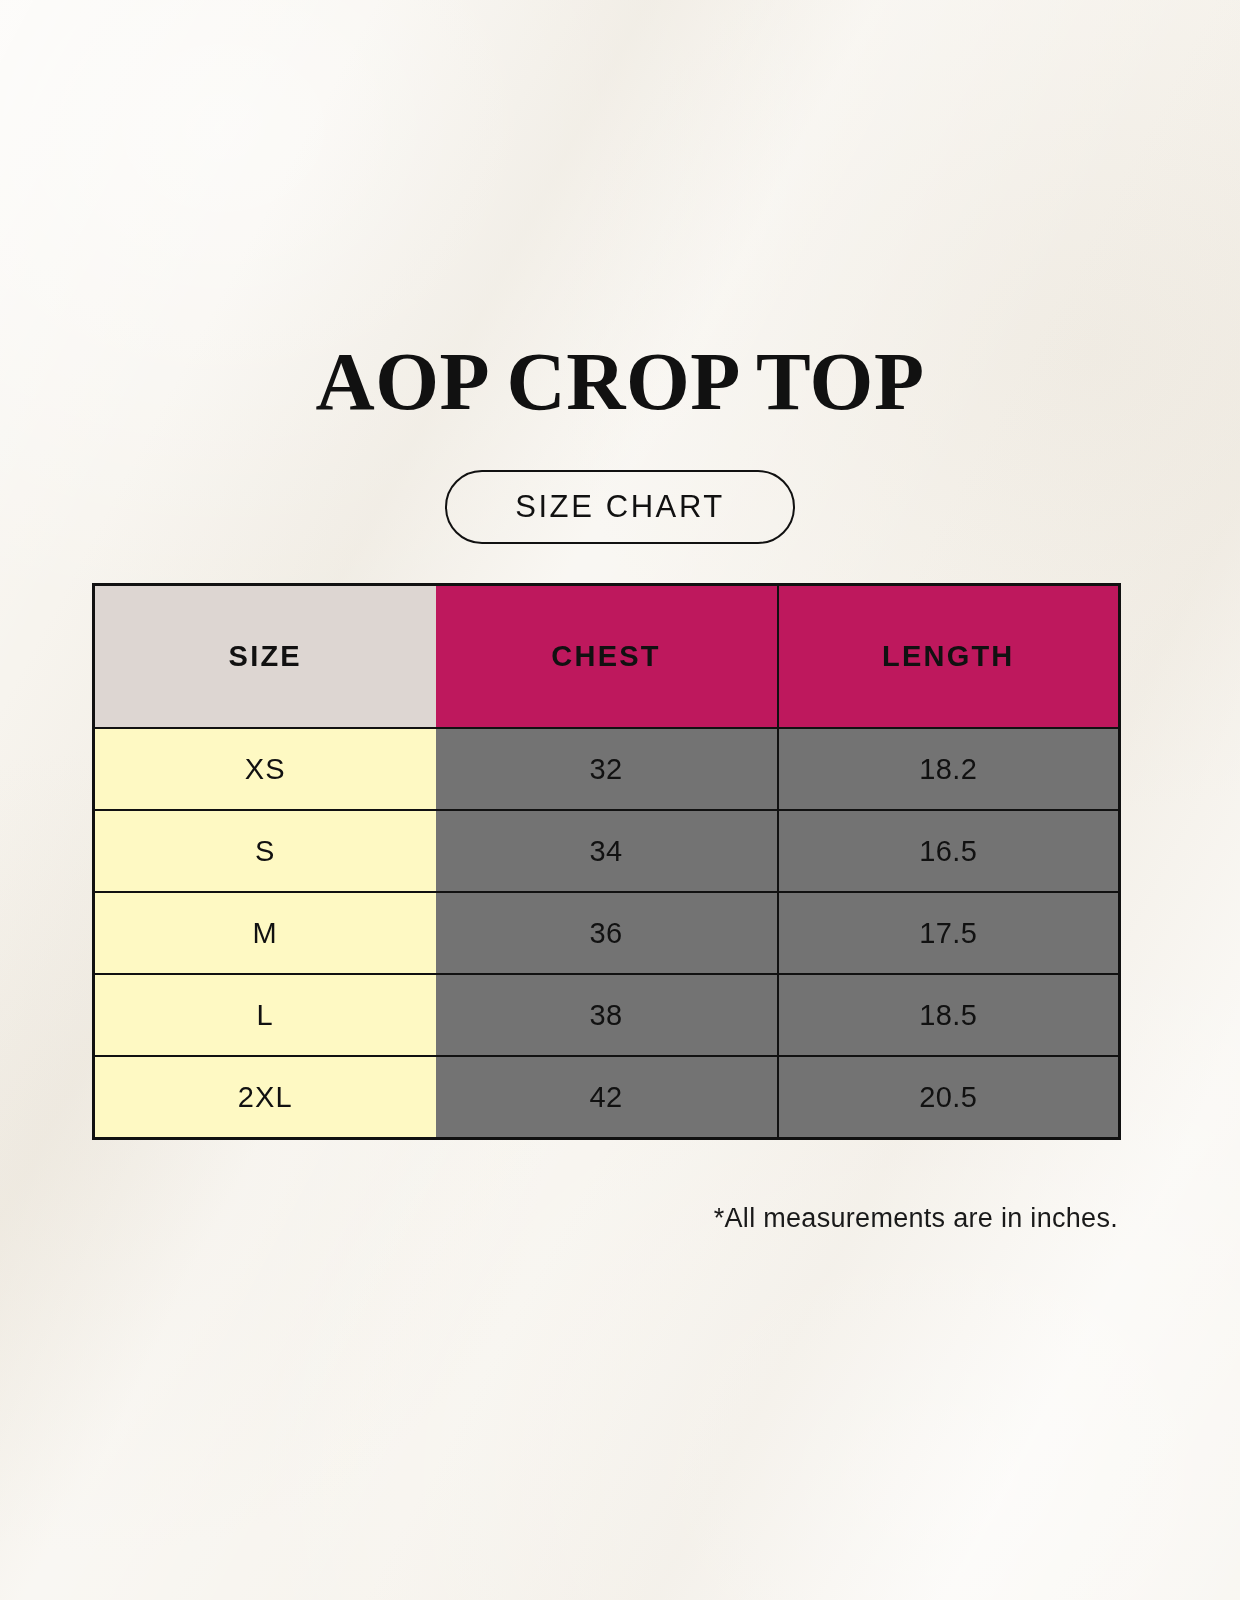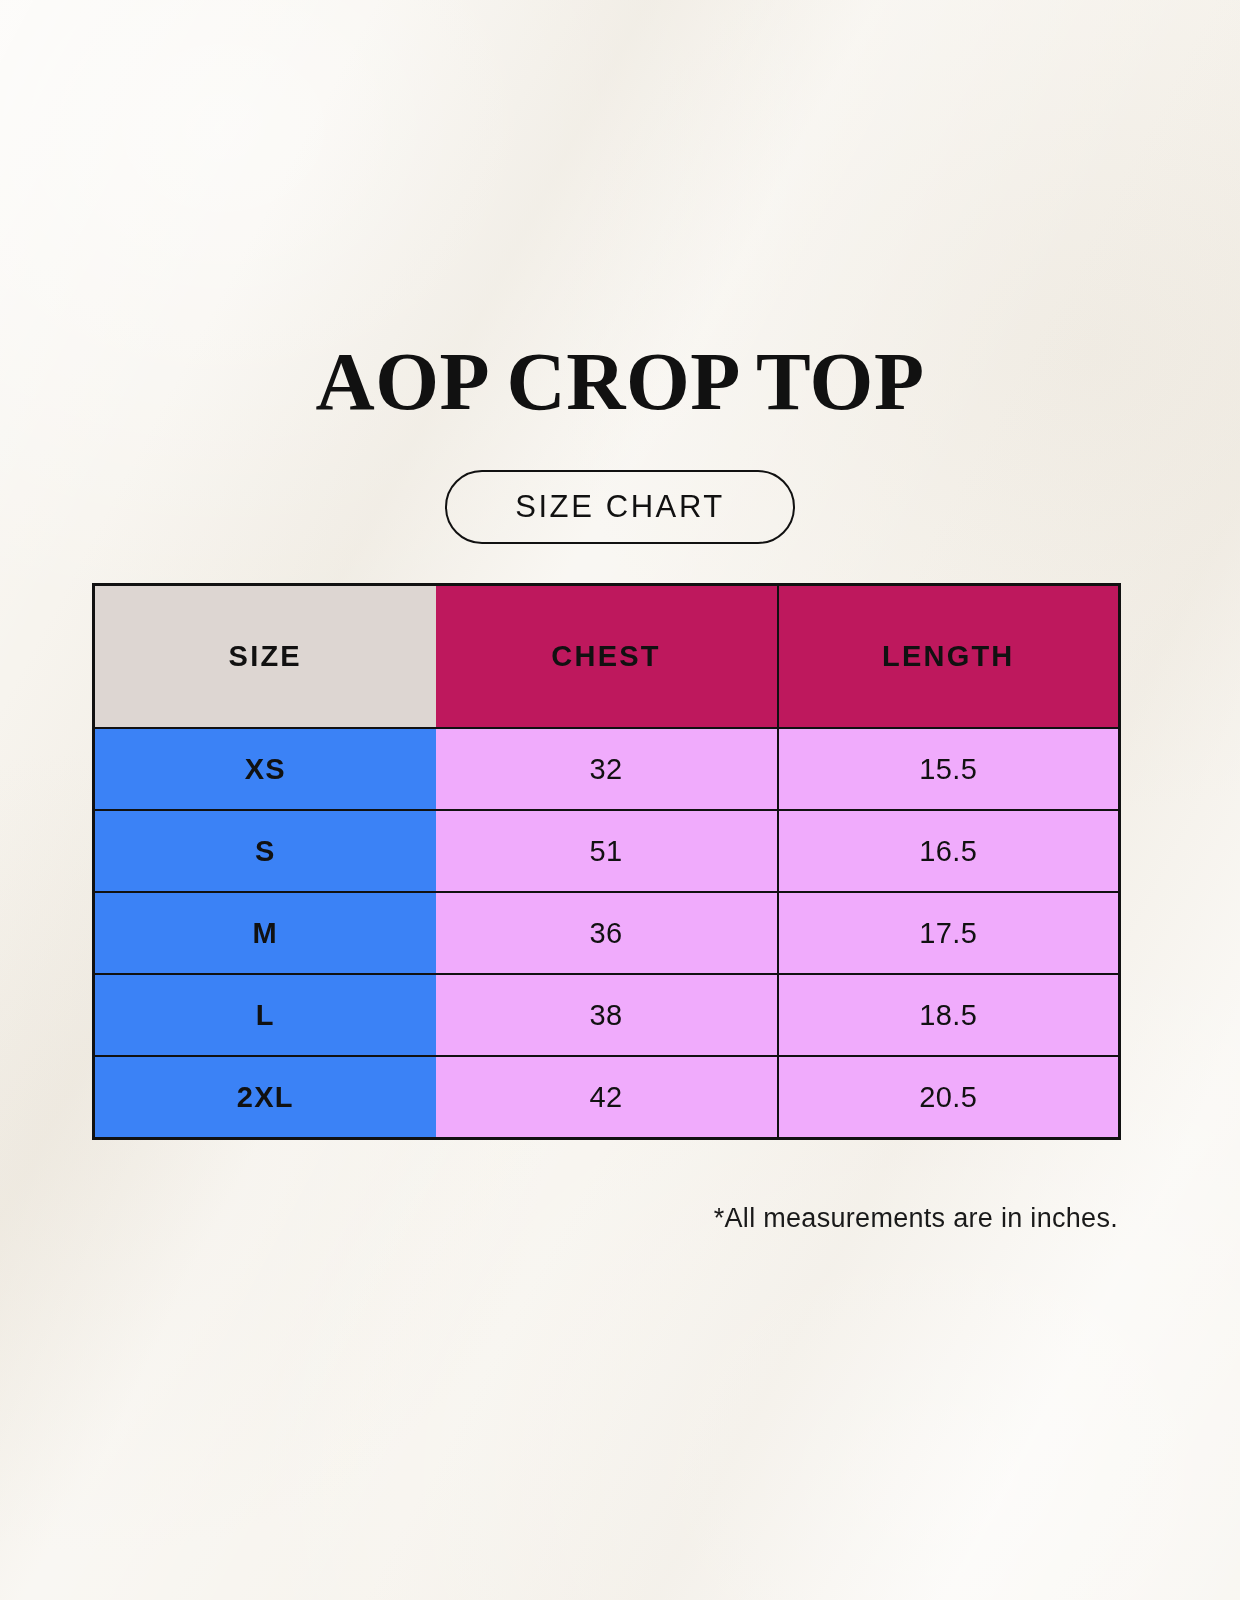--- a/index.html
+++ b/index.html
@@ -129,28 +129,28 @@
   }
 
   
   .body-row td {
     height: 80px;
   }
   .body-row:not(:last-child) td {
     border-bottom: 2.5px solid #111111;
   }
   .cell-size {
-    background-color: #3b82f6;
+    background-color: #fef9c3;
     border-right: 2.5px solid #111111;
     font-size: 29px;
-    font-weight: 700;
+    font-weight: 400;
     letter-spacing: 1.2px;
   }
   .cell-value {
-    background-color: #f0abfc;
+    background-color: #737373;
     font-size: 29px;
     font-weight: 400;
     letter-spacing: 0.4px;
   }
   .cell-value.divider {
     border-right: 2.5px solid #111111;
   }
 
   
   .footnote {
@@ -189,25 +189,25 @@
       <tr class="thead-row">
         <th class="th-size">SIZE</th>
         <th class="th-measure divider">CHEST</th>
         <th class="th-measure">LENGTH</th>
       </tr>
     </thead>
     <tbody>
       <tr class="body-row">
         <td class="cell-size">XS</td>
         <td class="cell-value divider">32</td>
-        <td class="cell-value">15.5</td>
+        <td class="cell-value">18.2</td>
       </tr>
       <tr class="body-row">
         <td class="cell-size">S</td>
-        <td class="cell-value divider">51</td>
+        <td class="cell-value divider">34</td>
         <td class="cell-value">16.5</td>
       </tr>
       <tr class="body-row">
         <td class="cell-size">M</td>
         <td class="cell-value divider">36</td>
         <td class="cell-value">17.5</td>
       </tr>
       <tr class="body-row">
         <td class="cell-size">L</td>
         <td class="cell-value divider">38</td>

